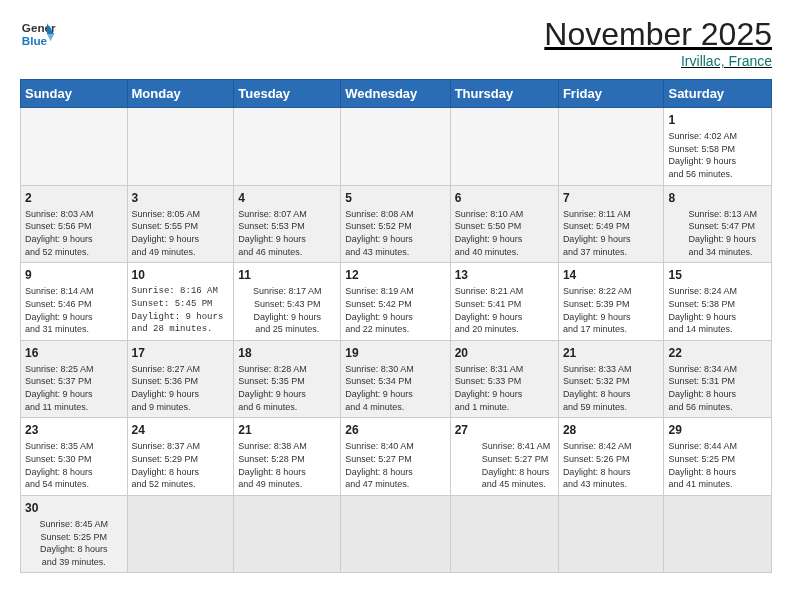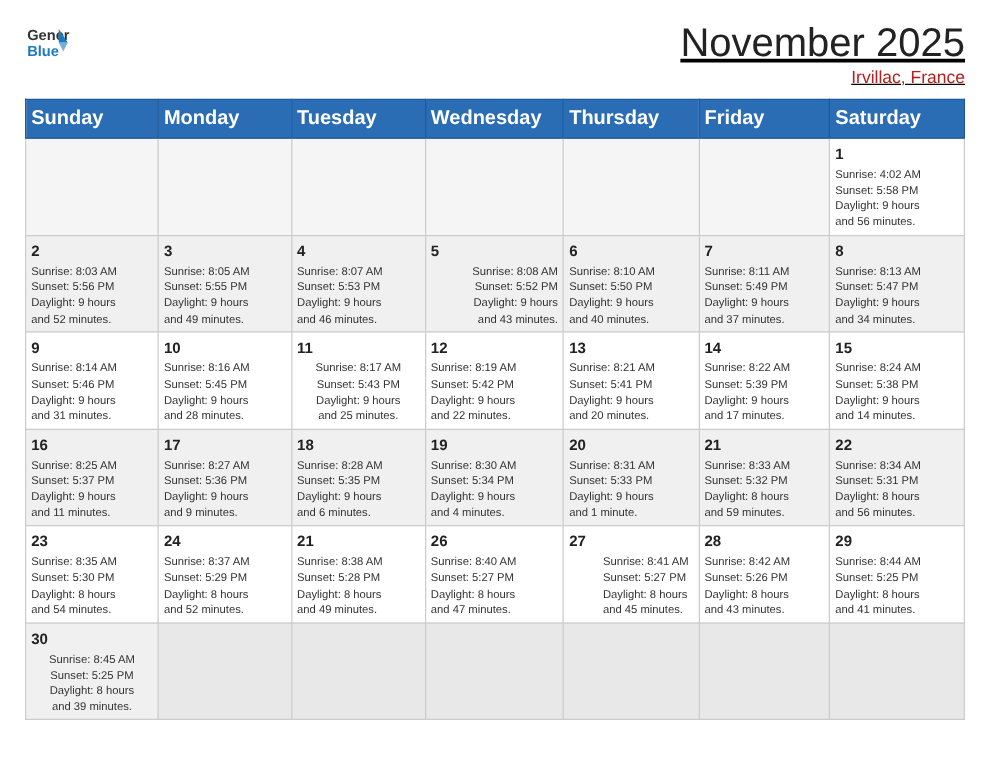--- a/index.html
+++ b/index.html
@@ -35,31 +35,31 @@
       text-align: right;
       text-decoration: underline;
     }
     .month-title {
       font-size: 32px;
       font-weight: normal;
       color: #222;
     }
     .location {
       font-size: 14px;
-      color: #b91c1c;
+      color: #0f766e;
     }
     .calendar {
       width: 100%;
       border-collapse: collapse;
       border: 1px solid #ccc;
     }
     .calendar th {
       background: #2a6db5;
       color: #fff;
-      font-size: 16px;
+      font-size: 13px;
       font-weight: bold;
       padding: 6px 4px;
       text-align: left;
       border: 1px solid #1e5a9a;
     }
     .calendar td {
       vertical-align: top;
       border: 1px solid #ccc;
       padding: 4px 4px;
       width: 113px;
@@ -155,58 +155,58 @@
           </td>
           <td>
             <span class="day-number">4</span>
             <div class="day-info" style="white-space: pre-line;">Sunrise: 8:07 AM
 Sunset: 5:53 PM
 Daylight: 9 hours
 and 46 minutes.</div>
           </td>
           <td>
             <span class="day-number">5</span>
-            <div class="day-info" style="white-space: pre-line; text-align: right;">Sunrise: 8:08 AM
+            <div class="day-info" style="white-space: pre-line;">Sunrise: 8:08 AM
 Sunset: 5:52 PM
 Daylight: 9 hours
 and 43 minutes.</div>
           </td>
           <td>
             <span class="day-number">6</span>
             <div class="day-info" style="white-space: pre-line;">Sunrise: 8:10 AM
 Sunset: 5:50 PM
 Daylight: 9 hours
 and 40 minutes.</div>
           </td>
           <td>
             <span class="day-number">7</span>
             <div class="day-info" style="white-space: pre-line;">Sunrise: 8:11 AM
 Sunset: 5:49 PM
 Daylight: 9 hours
 and 37 minutes.</div>
           </td>
           <td>
             <span class="day-number">8</span>
-            <div class="day-info" style="white-space: pre-line;">Sunrise: 8:13 AM
+            <div class="day-info" style="white-space: pre-line; margin-left: 20px;">Sunrise: 8:13 AM
 Sunset: 5:47 PM
 Daylight: 9 hours
 and 34 minutes.</div>
           </td>
         </tr>
         <tr>
           <td>
             <span class="day-number">9</span>
             <div class="day-info" style="white-space: pre-line;">Sunrise: 8:14 AM
 Sunset: 5:46 PM
 Daylight: 9 hours
 and 31 minutes.</div>
           </td>
           <td>
             <span class="day-number">10</span>
-            <div class="day-info" style="white-space: pre-line;">Sunrise: 8:16 AM
+            <div class="day-info" style="white-space: pre-line; font-family: Liberation Mono, monospace;">Sunrise: 8:16 AM
 Sunset: 5:45 PM
 Daylight: 9 hours
 and 28 minutes.</div>
           </td>
           <td>
             <span class="day-number">11</span>
             <div class="day-info" style="white-space: pre-line; text-align: center;">Sunrise: 8:17 AM
 Sunset: 5:43 PM
 Daylight: 9 hours
 and 25 minutes.</div>

